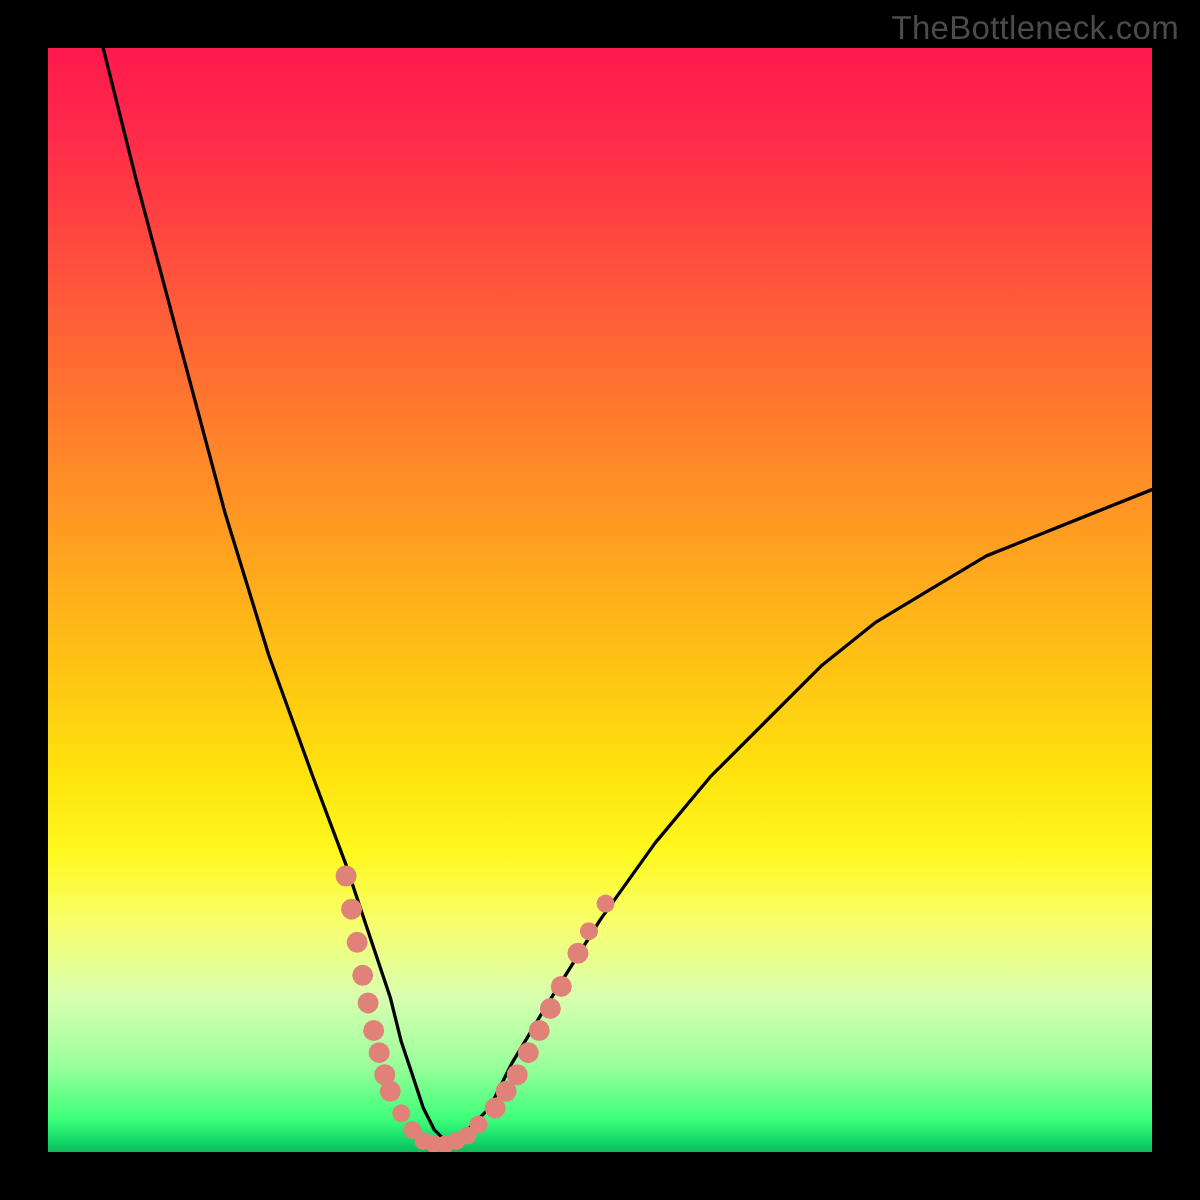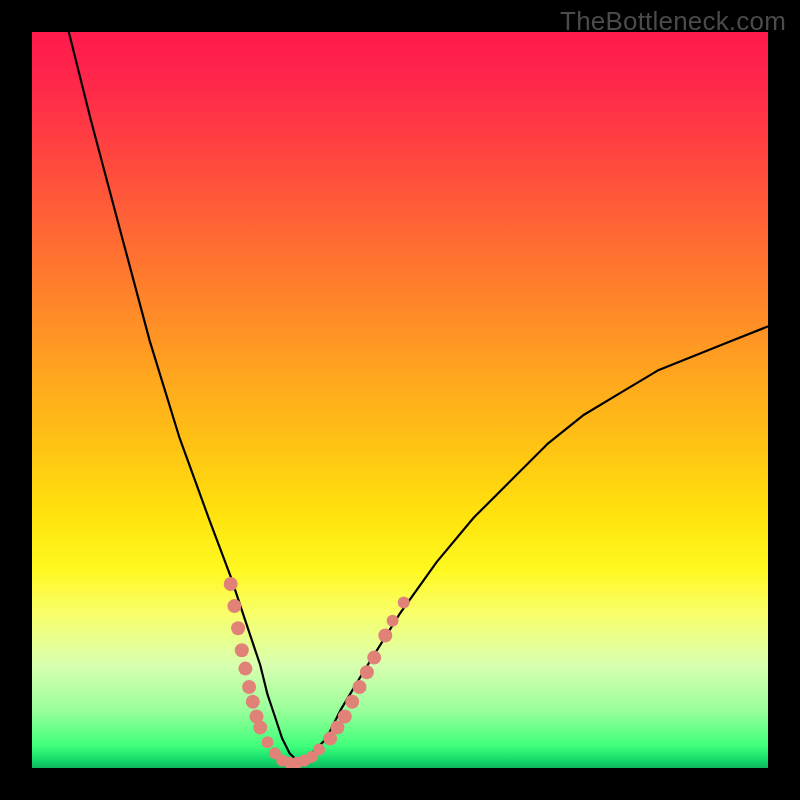--- a/index.html
+++ b/index.html
@@ -46,21 +46,21 @@
     top: 0;
     width: 736px;
     height: 736px;
     display: block;
   }
   .watermark {
     position: absolute;
     top: 6px;
     right: 14px;
     color: #4b4b4b;
-    font-size: 26px;
+    font-size: 22px;
     font-weight: 500;
     letter-spacing: 0.2px;
   }
 </style>
 </head>
 <body>
 
 <div class="outer">
   <div class="watermark">TheBottleneck.com</div>
 

